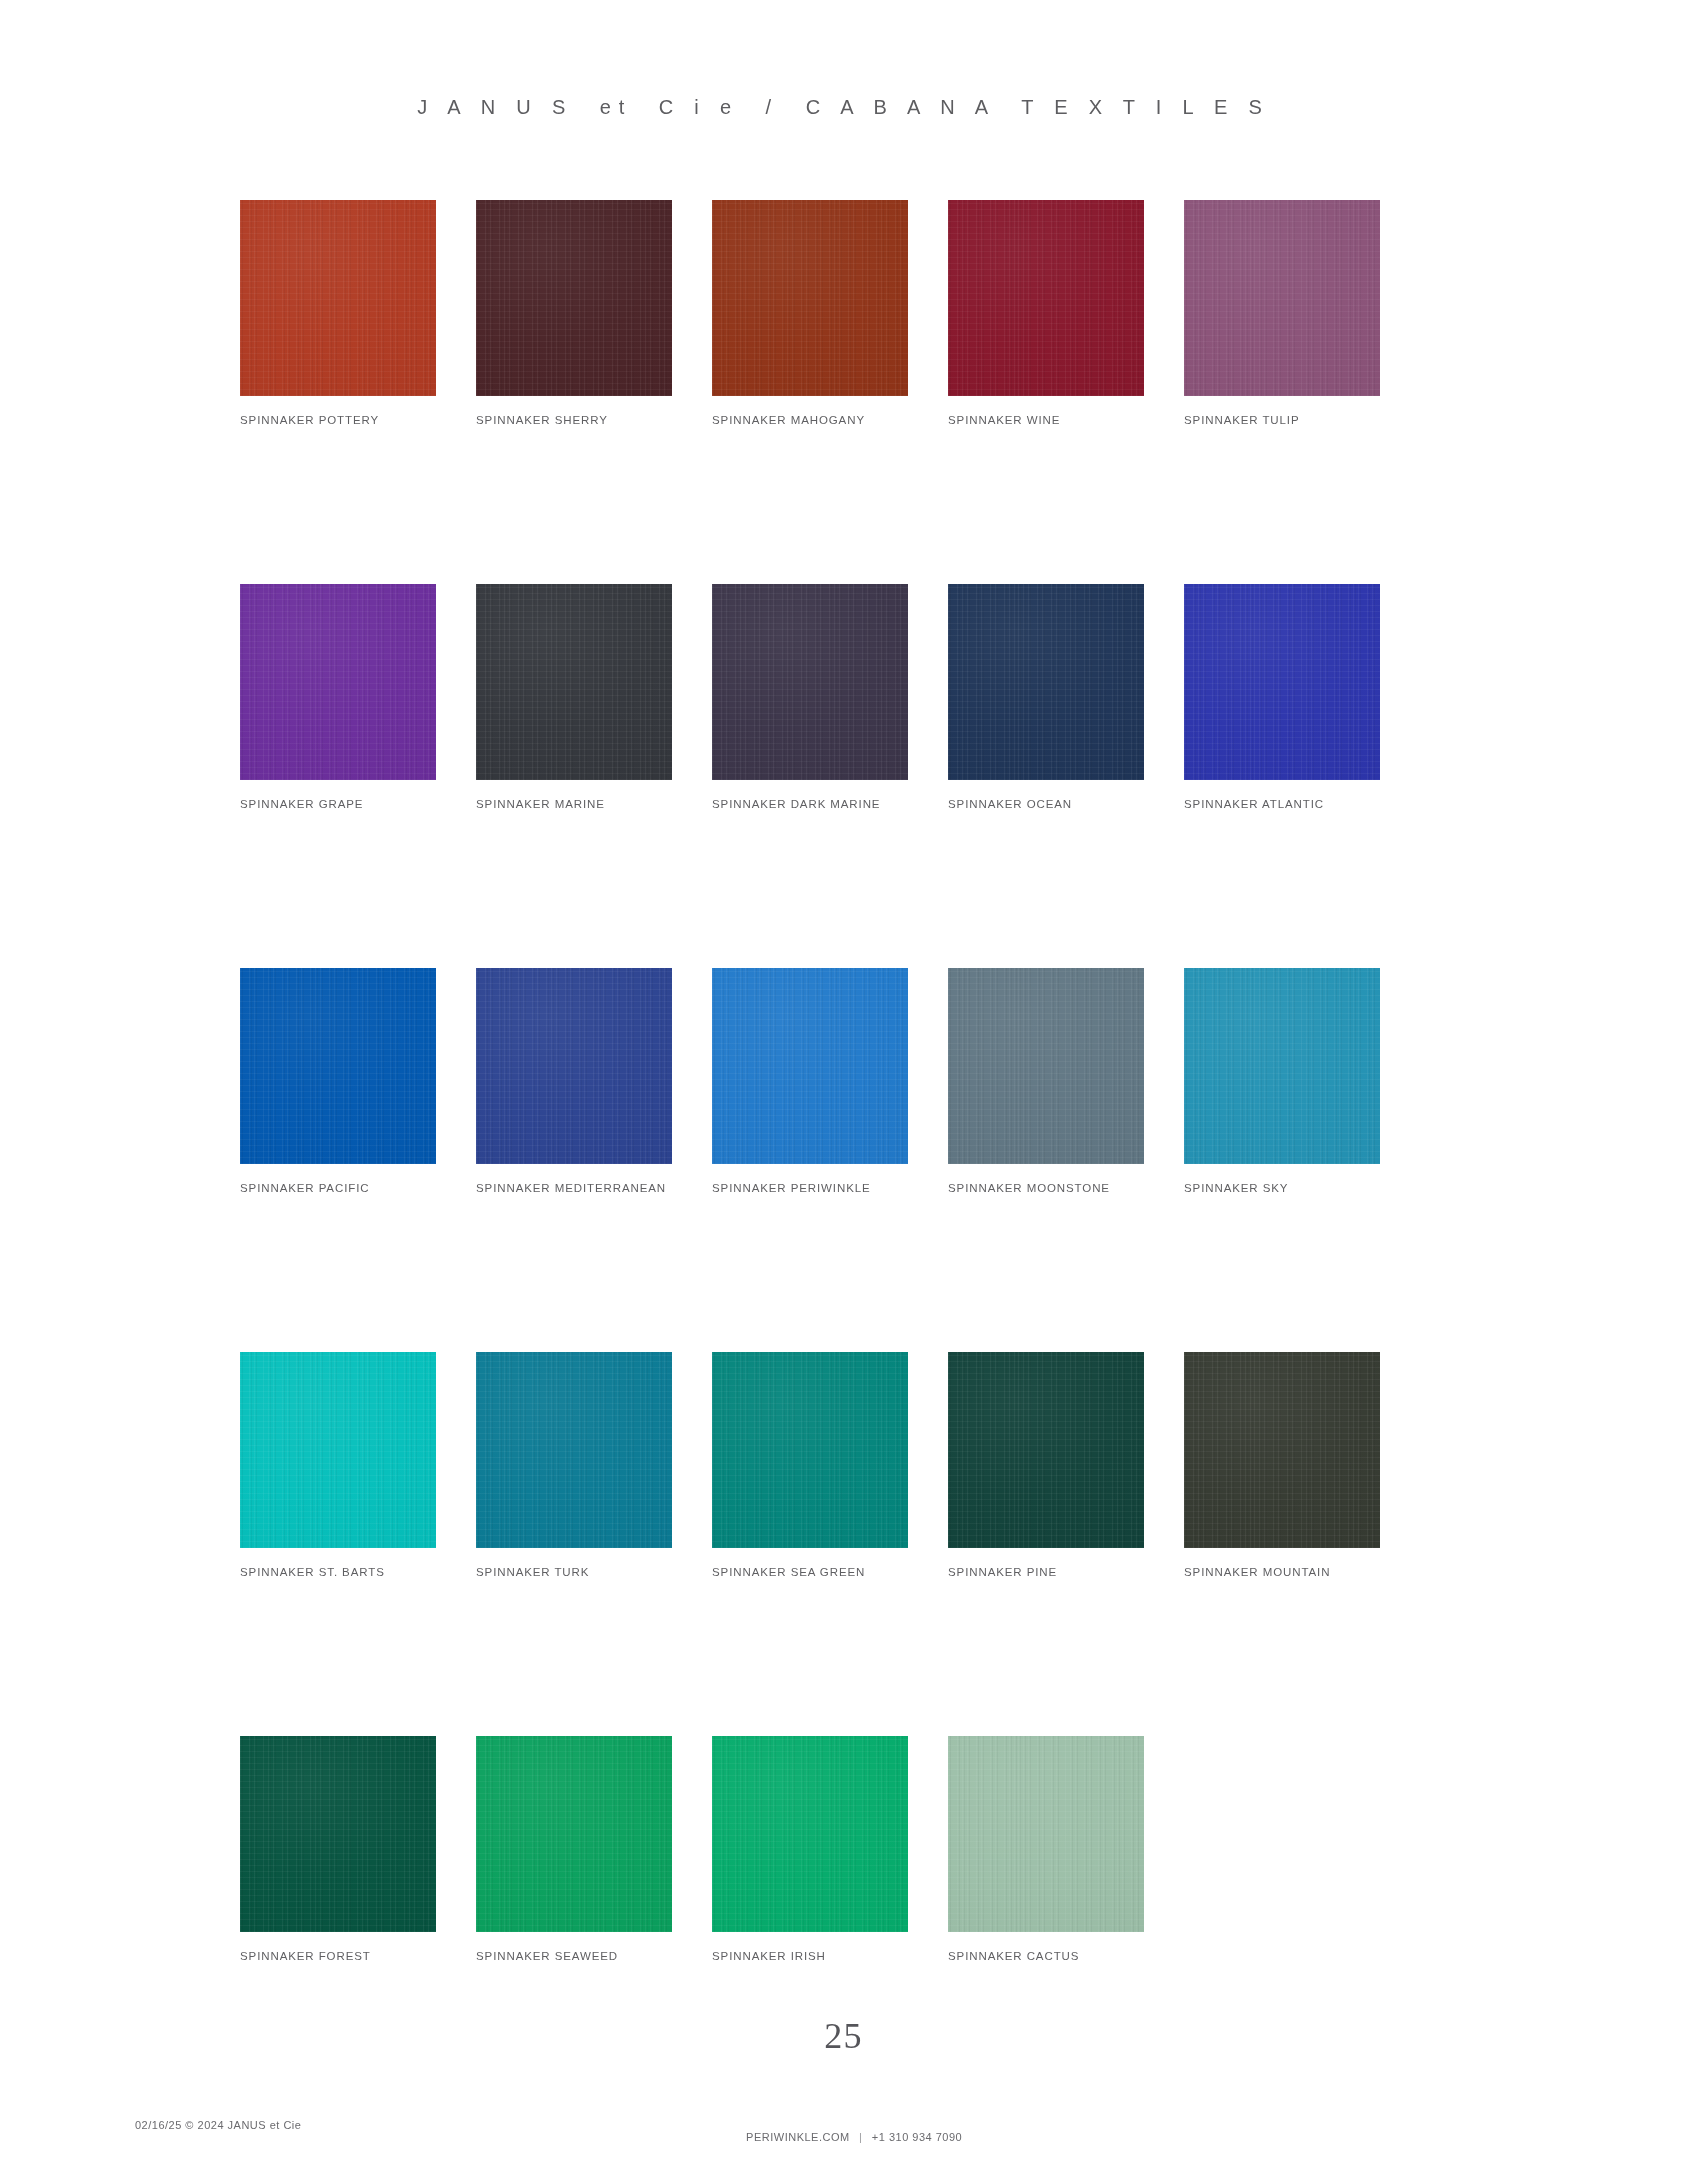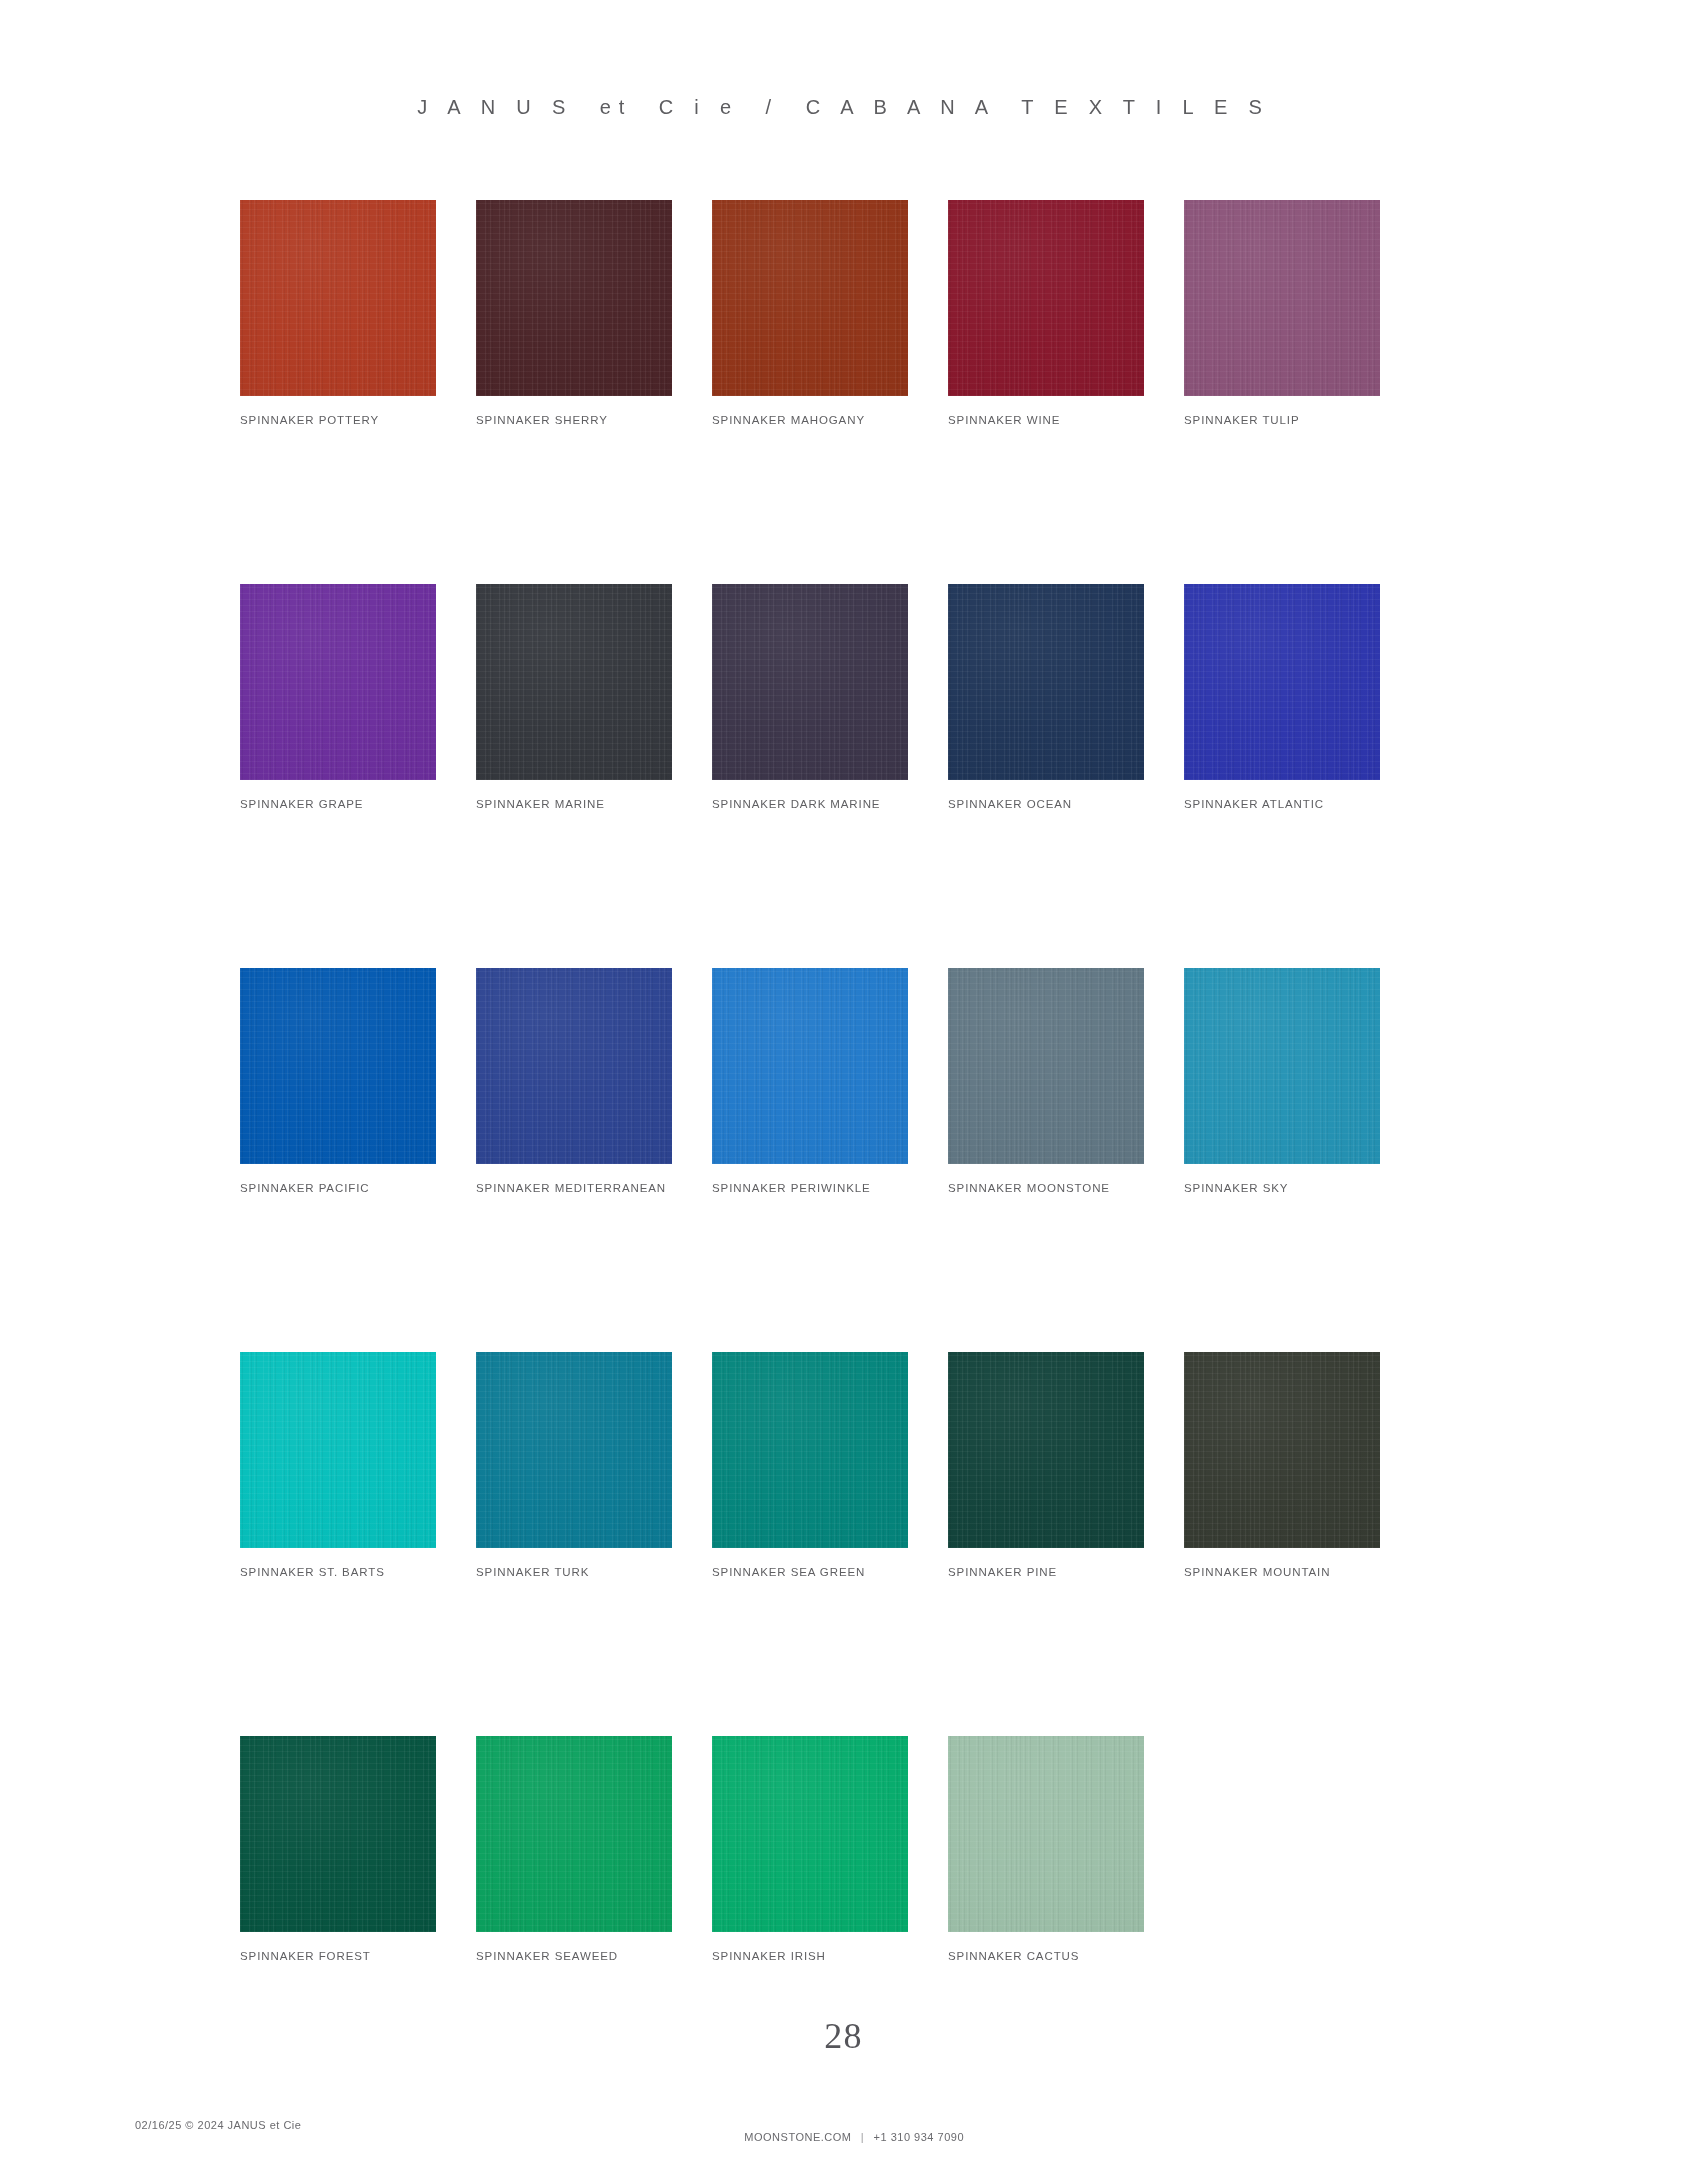--- a/index.html
+++ b/index.html
@@ -268,23 +268,23 @@
       <div class="swatch-cell">
         <div class="swatch-chip" style="background-color: rgb(4, 171, 107);"></div>
         <div class="swatch-label">SPINNAKER IRISH</div>
       </div>
       <div class="swatch-cell">
         <div class="swatch-chip" style="background-color: rgb(156, 191, 168);"></div>
         <div class="swatch-label">SPINNAKER CACTUS</div>
       </div>
     </div>
 
-  <div class="page-number">28</div>
+  <div class="page-number">25</div>
 
   <div class="page-footer">
     <span class="footer-left">02/16/25 © 2024 JANUS et Cie</span>
     <span class="footer-center">
-      <span>MOONSTONE.COM</span><span class="divider">|</span><span>+1 310 934 7090</span>
+      <span>PERIWINKLE.COM</span><span class="divider">|</span><span>+1 310 934 7090</span>
     </span>
   </div>
 
 </div>
 
 
 </body></html>

